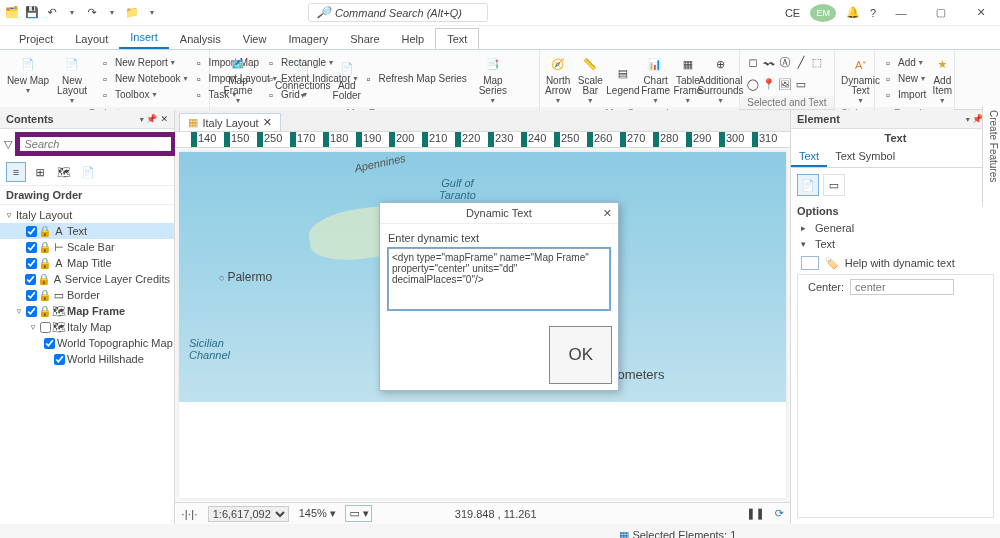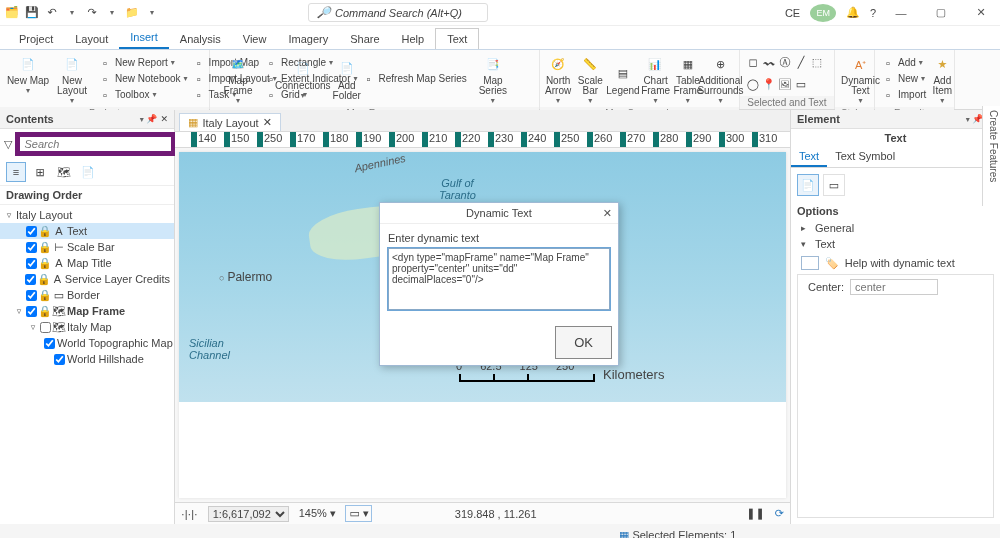--- a/index.html
+++ b/index.html
@@ -88,40 +88,40 @@
 .grayband { position: absolute; top: 250px; left: 0; right: 0; height: 70px; background: #a7a8aa; text-align: center; }
 .srclbl { color: #fff; font-size: 14px; padding-top: 8px; }
 .centerlbl { color: #333; font-size: 14px; padding-top: 12px; font-weight: 500; }
 .dialog { position: absolute; top: 50px; left: 200px; width: 240px; background: #fff; border: 1px solid #9fb9d4; box-shadow: 2px 2px 8px rgba(0,0,0,.25); z-index: 50; }
 .dialog .dhdr { padding: 4px 6px; text-align: center; color: #1374b8; background: #fff; position: relative; border-bottom: 1px solid #eee; }
 .dialog .close { position: absolute; right: 6px; top: 4px; color: #555; }
 .dialog .dbody { padding: 8px; }
 .dialog .dlbl { font-size: 11px; margin-bottom: 4px; }
 .dialog textarea { width: 100%; height: 62px; border: 1px solid #88a9c8; font-size: 10px; padding: 3px; font-family: inherit; resize: none; outline: 1px solid #6fa6d6; }
 .dialog .dact { padding: 6px; display: flex; justify-content: flex-end; }
-.dialog button { padding: 8px 18px; border: 1px solid #888; background: #f5f5f5; font-size: 13px; }
+.dialog button { padding: 18px 18px; border: 1px solid #888; background: #f5f5f5; font-size: 17px; }
 .statusbar { height: 22px; background: #fbfbfb; border-top: 1px solid #d9d9d9; display: flex; align-items: center; padding: 0 6px; gap: 10px; font-size: 11px; }
 .statusbar .sep { flex: 1; }
 .statusbar select { font-size: 11px; border: 1px solid #ccc; }
 
 
 .elementpanel { width: 210px; background: #fff; border-left: 1px solid #d9d9d9; display: flex; flex-direction: column; }
 .eptitle { text-align: center; padding: 3px; font-weight: 600; }
 .eptabs { display: flex; border-bottom: 1px solid #d9d9d9; }
 .eptabs span { padding: 3px 8px; }
 .eptabs span.act { color: #1177c7; border-bottom: 2px solid #1177c7; }
 .epicons { display: flex; gap: 4px; padding: 6px; }
 .epicons span { width: 22px; height: 22px; border: 1px solid #e0e0e0; display: inline-flex; align-items: center; justify-content: center; }
 .opthdr { font-weight: 600; padding: 3px 6px; }
 .optrow { padding: 2px 10px; font-size: 11px; display: flex; align-items: center; gap: 4px; }
 .optrow .exp { width: 10px; font-size: 9px; color: #555; }
 .helprow { display: flex; align-items: center; gap: 6px; padding: 4px 10px; color: #2374bb; }
 .helprow .tag { width: 18px; height: 14px; border: 1px solid #9fb9d4; position: relative; }
 .fieldrow { display: flex; align-items: center; gap: 6px; padding: 4px 10px; }
-.fieldrow input { border: 1px solid #ccc; padding: 1px 4px; width: 88px; color: #999; }
+.fieldrow input { border: 1px solid #ccc; padding: 1px 4px; width: 104px; color: #999; }
 .boxframe { border: 1px solid #e0e0e0; margin: 0 6px 6px; flex: 1; min-height: 40px; }
 
 .vsidebar { position: absolute; right: 0; top: 106px; width: 18px; height: 100px; writing-mode: vertical-rl; font-size: 10px; color: #555; background: #fff; border-left: 1px solid #d9d9d9; padding: 4px 1px; }
 </style>
 </head>
 <body>
 
 <div class="titlebar">
   <div class="qat">
     <span>🗂️</span>

